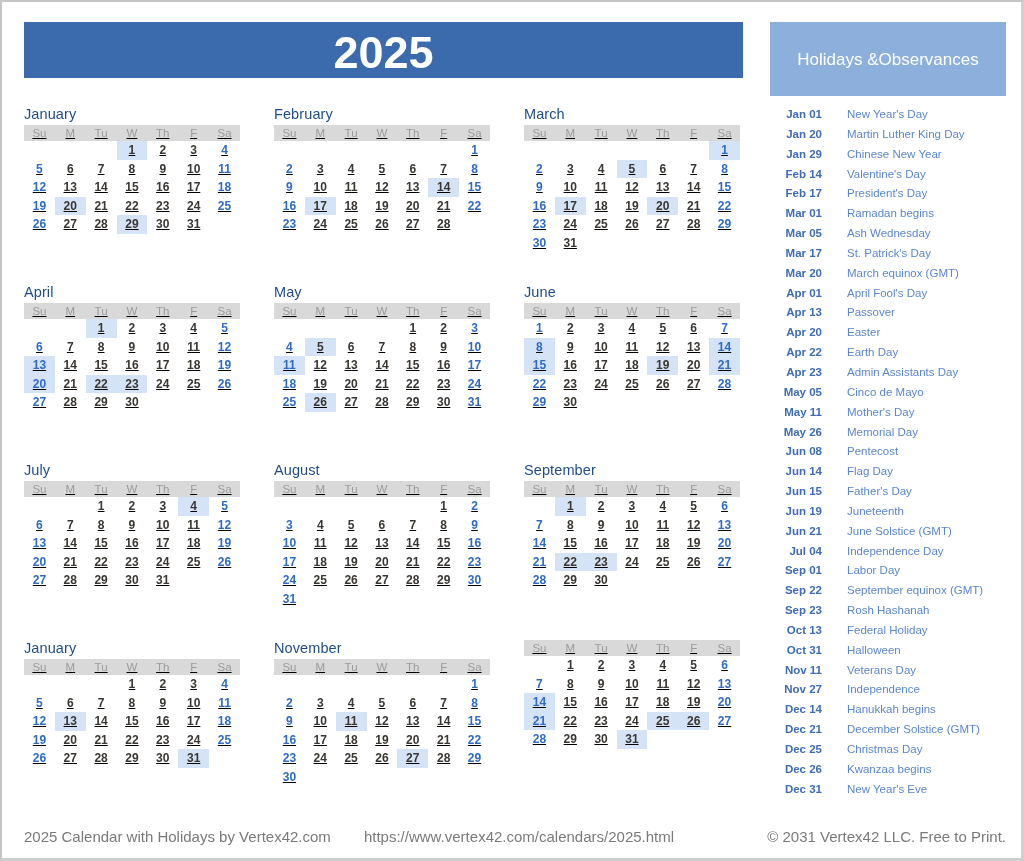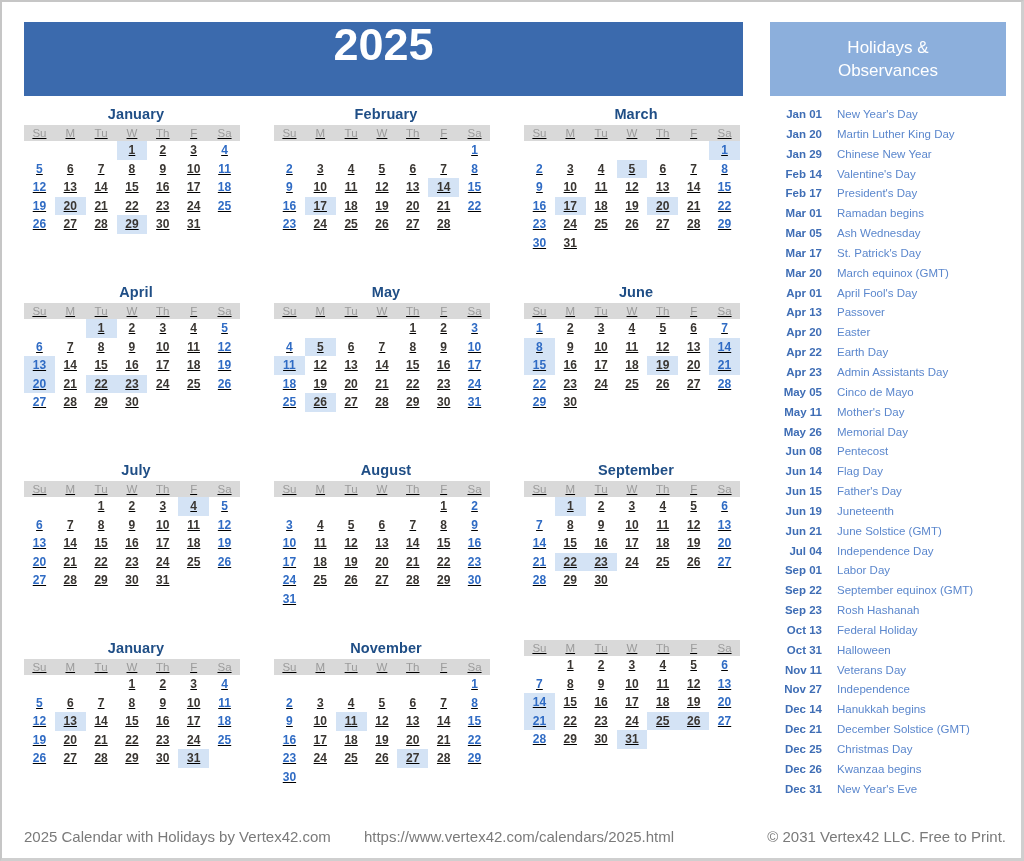--- a/index.html
+++ b/index.html
@@ -31,25 +31,25 @@
     left: 22px; top: 18px;
     width: 982px;
     height: 826px;
   }
 
   
   .year-banner {
     position: absolute;
     left: 0px; top: 2px;
     width: 719px;
-    height: 74px;
+    height: 56px;
     background: #3b6aad;
     color: #ffffff;
     display: flex;
-    align-items: flex-start;
+    align-items: flex-end;
     justify-content: center;
   }
   .year-banner .year-text {
     font-size: 45px;
     font-weight: bold;
     letter-spacing: 0px;
     line-height: 1;
     padding-bottom: 3px;
   }
 
@@ -62,23 +62,22 @@
     grid-template-columns: repeat(3, 250px);
     grid-auto-rows: 178px;
     column-gap: 0px;
     row-gap: 0px;
   }
   .month {
     width: 224px;
     position: relative;
   }
   .month-title {
-    text-align: center;
     font-size: 14.5px;
-    font-weight: bold;
+    font-weight: normal;
     color: #1f4e86;
     padding-bottom: 3px;
     letter-spacing: 0.1px;
   }
   table.month-table {
     border-collapse: collapse;
     width: 216px;
     table-layout: fixed;
     text-decoration: underline;
   }
@@ -109,21 +108,21 @@
     position: absolute;
     left: 746px; top: 2px;
     width: 236px;
   }
   .side-header {
     width: 236px;
     height: 74px;
     background: #8cafdc;
     color: #ffffff;
     display: flex;
-    flex-direction: column;
+    flex-direction: row;
     align-items: center;
     justify-content: center;
     font-size: 17px;
     line-height: 23px;
     text-align: center;
   }
   .side-list {
     margin-top: 12px;
     width: 236px;
   }
@@ -131,21 +130,21 @@
     display: flex;
     align-items: baseline;
     height: 19.85px;
   }
   .hdate {
     width: 52px;
     text-align: right;
     font-size: 11.5px;
     font-weight: bold;
     color: #3e6db5;
-    padding-right: 15px;
+    padding-right: 25px;
     flex: none;
     white-space: nowrap;
   }
   .hname {
     font-size: 11.5px;
     color: #5b87cd;
     white-space: nowrap;
   }
 
   

